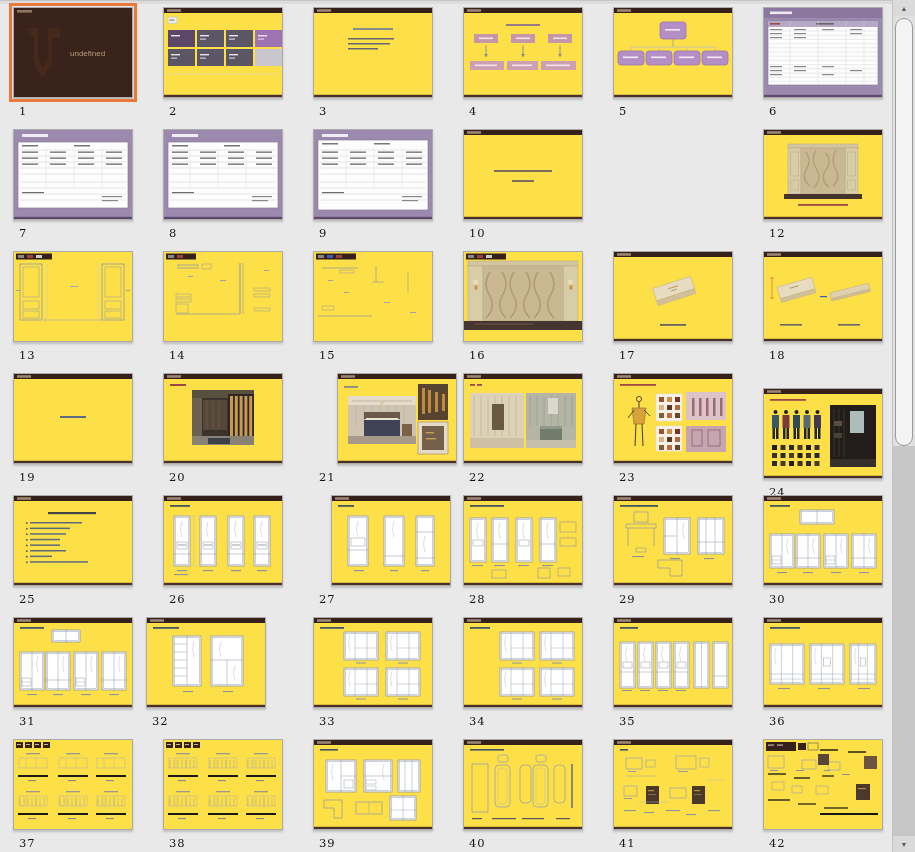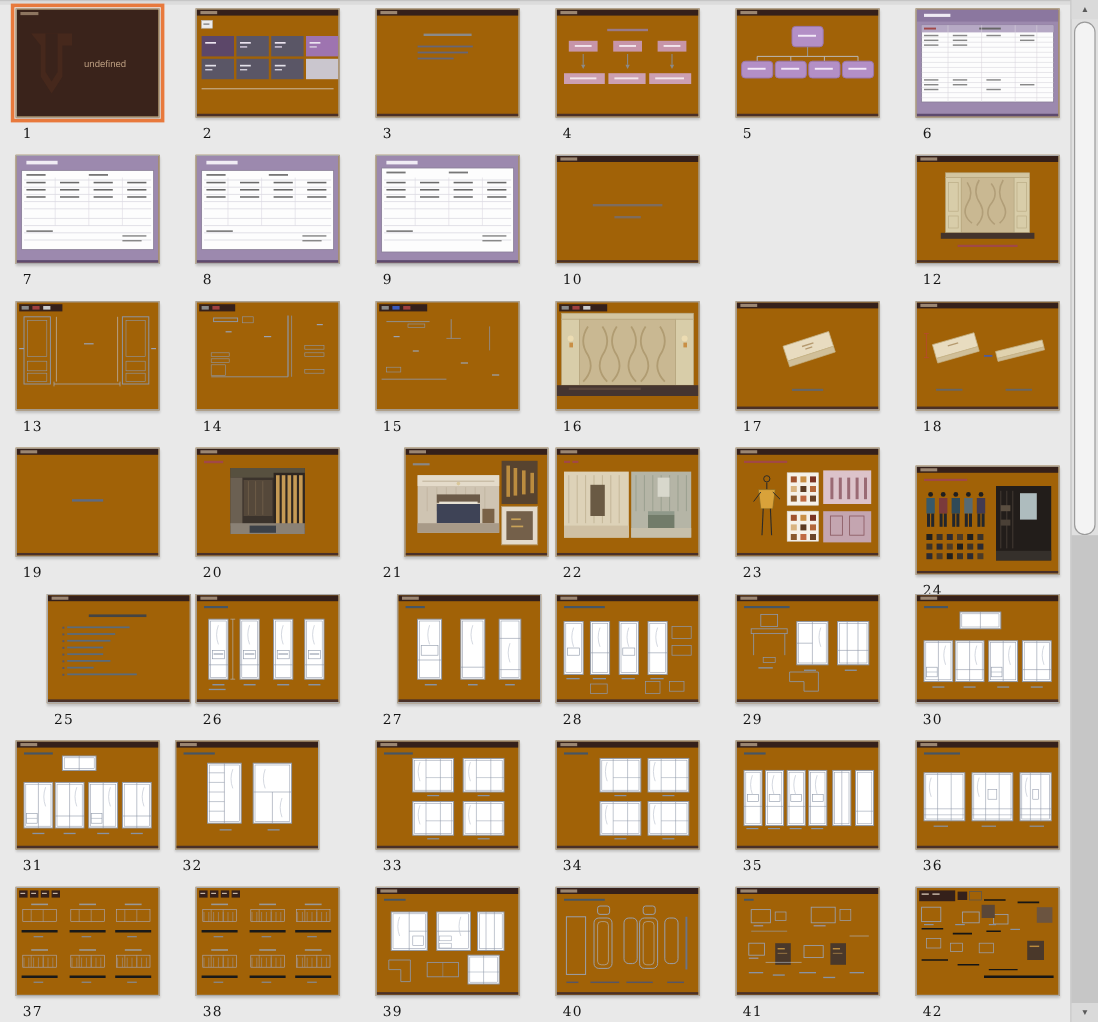--- a/index.html
+++ b/index.html
@@ -1,21 +1,21 @@
 <!DOCTYPE html>
 <html><head>
 <meta charset="utf-8">
 <style>
   html,body{margin:0;padding:0}
   body{width:915px;height:852px;background:#e9e9e9;overflow:hidden;position:relative;
        font-family:"Liberation Sans",sans-serif}
   .topline{position:absolute;top:0;left:0;right:0;height:3px;background:#dcdcdc;border-top:1px solid #c6c6c6}
   #grid{position:absolute;left:0;top:0;width:890px;height:852px}
   .cell{position:absolute;width:130px}
-  .slide{position:relative;width:118px;height:89px;background:#a16207;border:1px solid #ababab;
+  .slide{position:relative;width:118px;height:89px;background:#fde047;border:1px solid #ababab;
          box-shadow:0 2px 2px rgba(0,0,0,.18);cursor:pointer}
   .slide.selected{outline:3px solid #e8793c;outline-offset:1px}
   .slide svg{display:block}
   .num{position:absolute;left:6px;top:97px;font-family:"DejaVu Serif",serif;font-size:11.5px;
        color:#141414;letter-spacing:1px}
   .scrollbar{position:absolute;top:0;right:0;width:22px;height:852px;background:#e0e0e0;
              border-left:1px solid #c2c2c2}
   .sb-btn{position:absolute;left:0;width:22px;height:16px;display:flex;align-items:center;
           justify-content:center;font-size:7px;color:#5a5a5a;background:#dadada;cursor:pointer}
   .sb-btn.up{top:0}
@@ -695,21 +695,21 @@
           <line x1="75" y1="20" x2="75" y2="68" stroke="#453c34" stroke-width="0.8"></line>
           <line x1="80" y1="20" x2="80" y2="68" stroke="#453c34" stroke-width="0.8"></line>
           <rect x="66" y="70" width="46" height="8" fill="#35302b"></rect>
           <rect x="70" y="32" width="8" height="5" fill="#5a4e40"></rect>
           <rect x="70" y="44" width="8" height="5" fill="#4a4036"></rect>
           <rect x="0" y="86.8" width="118" height="2.2" fill="#4a3027"></rect>
         </svg>
       </div>
       <div class="num">24</div>
     </div>
-    <div class="cell" style="left: 13px; top: 495px; margin-left: 26px;">
+    <div class="cell" style="left: 13px; top: 495px;">
       <div class="slide">
         <svg width="118" height="89" viewBox="0 0 118 89">
           <rect x="0" y="0" width="118" height="5" fill="#35201a"></rect>
           <rect x="3" y="1.2" width="14" height="2.6" fill="#9b8672"></rect>
           <rect x="34" y="16" width="48" height="2.2" fill="#444"></rect>
           <rect x="12" y="26.3" width="1.6" height="1.6" fill="#556"></rect>
           <rect x="16" y="26" width="52" height="1.5" fill="#5a6b7c"></rect>
           <rect x="12" y="31.900000000000002" width="1.6" height="1.6" fill="#556"></rect>
           <rect x="16" y="31.6" width="40" height="1.5" fill="#5a6b7c"></rect>
           <rect x="12" y="37.5" width="1.6" height="1.6" fill="#556"></rect>

